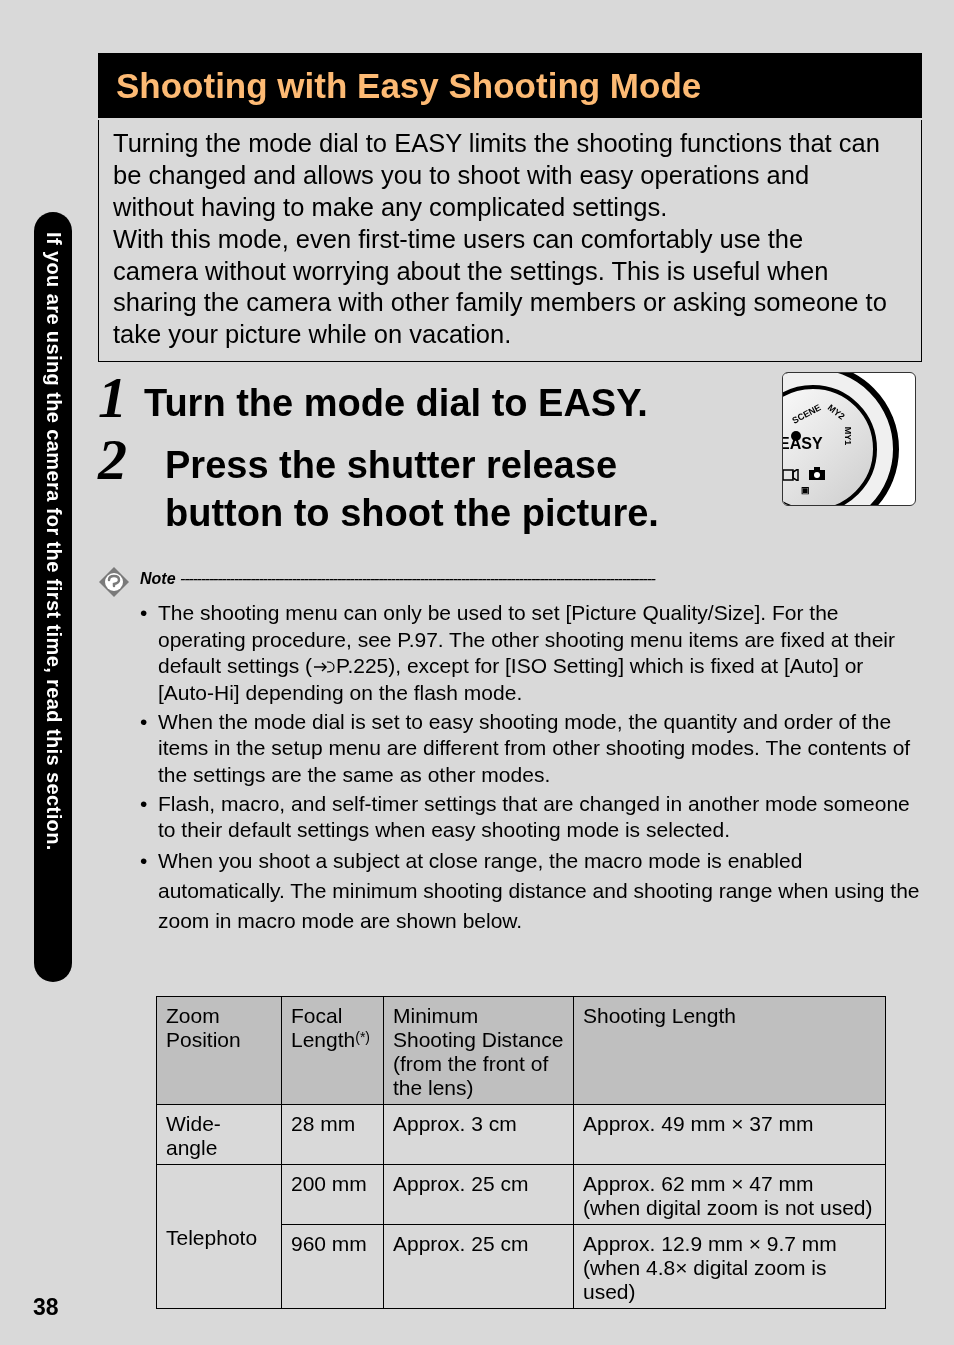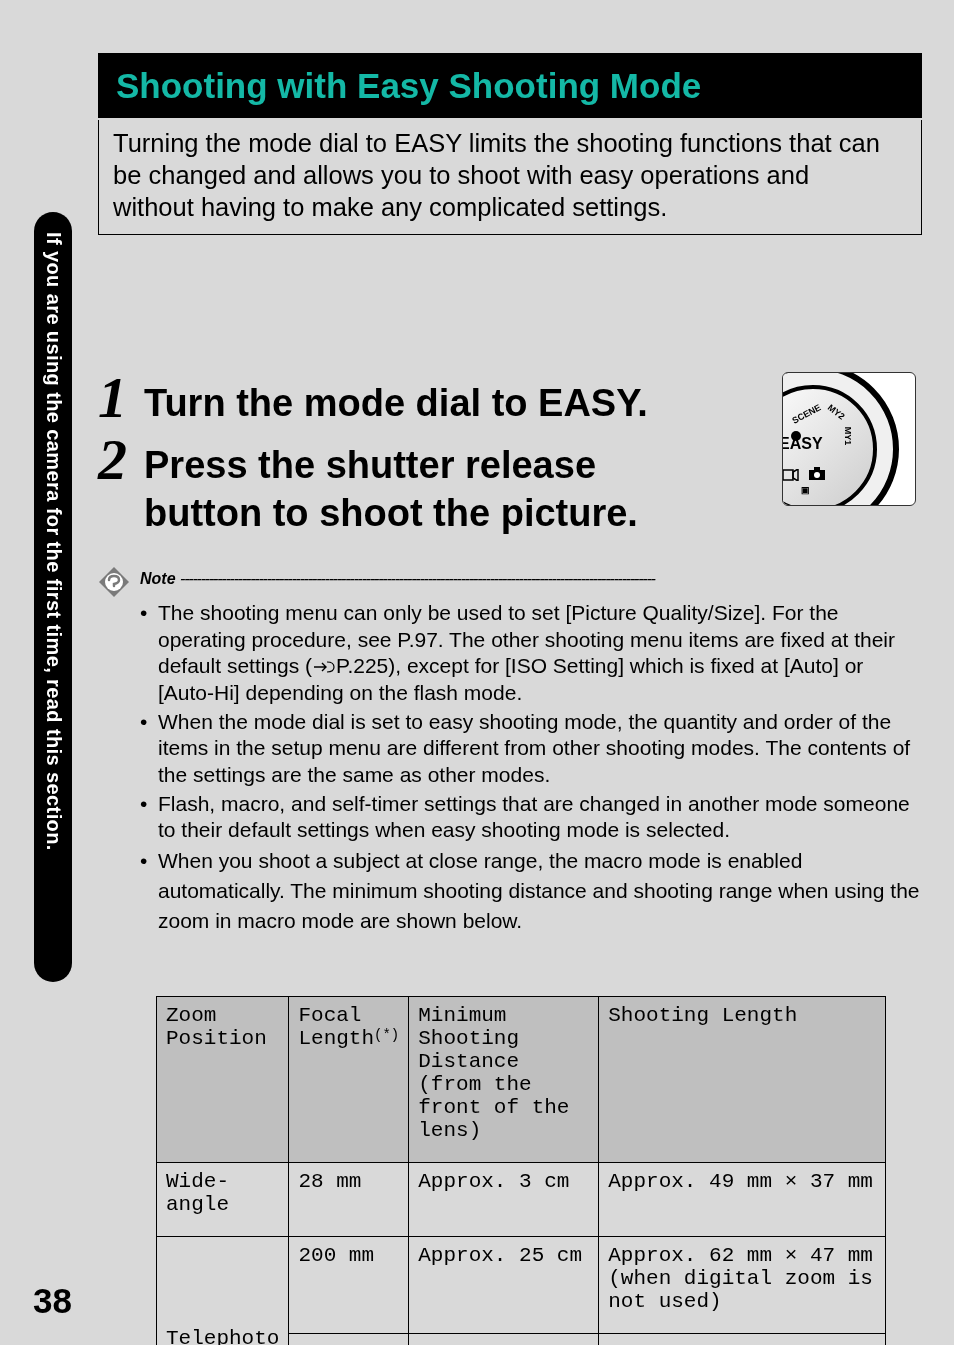--- a/index.html
+++ b/index.html
@@ -50,21 +50,21 @@
   letter-spacing: 0.4px;
 }
 
 .title-bar {
   position: absolute;
   left: 98px;
   top: 53px;
   width: 824px;
   height: 65px;
   background: #000;
-  color: #14b8a6;
+  color: #fdba74;
   font-size: 35px;
   font-weight: bold;
   display: flex;
   align-items: center;
   padding-left: 18px;
   box-sizing: border-box;
 }
 
 .intro-box {
   position: absolute;
@@ -227,25 +227,24 @@
   position: absolute;
   left: 156px;
   top: 996px;
   width: 730px;
   border-collapse: collapse;
   font-size: 21px;
 }
 
 table.spec th, table.spec td {
   border: 1.5px solid #000;
-  padding: 7px 9px 20px 9px;
+  padding: 7px 9px 4px 9px;
   text-align: left;
   vertical-align: top;
   font-weight: normal;
-  font-family: Liberation Mono, monospace;
 }
 
 table.spec thead td {
   background: #bfbfbf;
 }
 
 table .sup { font-size: 14px; vertical-align: 5px; }
 
 .footnote {
   position: absolute;
@@ -253,46 +252,47 @@
   top: 1249px;
   font-size: 21px;
 }
 
 .footnote .sup { font-size: 14px; vertical-align: 5px; }
 
 .page-num {
   position: absolute;
   left: 33px;
   bottom: 24px;
-  font-size: 35px;
+  font-size: 23px;
   font-weight: bold;
 }
 </style>
 </head>
 <body>
 <div class="page">
 
 <div class="side-tab">
   <div class="side-tab-text">If you are using the camera for the first time, read this section.</div>
 </div>
 
 <div class="title-bar">Shooting with Easy Shooting Mode</div>
 
 <div class="intro-box">
   <span>Turning the mode dial to EASY limits the shooting functions that can be changed and allows you to shoot with easy operations and without having to make any complicated settings.</span><br>
+  <span>With this mode, even first-time users can comfortably use the camera without worrying about the settings. This is useful when sharing the camera with other family members or asking someone to take your picture while on vacation.</span>
 </div>
 
 <div class="steps">
   <div class="step">
     <div class="step-num">1</div>
     <div class="step-text" style="width:560px;">Turn the mode dial to EASY.</div>
   </div>
   <div class="step">
     <div class="step-num">2</div>
-    <div class="step-text" style="width:560px;">Press the shutter release button to shoot the picture.</div>
+    <div class="step-text" style="width:560px;margin-left:21px;">Press the shutter release button to shoot the picture.</div>
   </div>
 </div>
 
 <div class="dial-img">
   <div class="dial-outer">
     <div class="dial-inner">
       <div class="dial-label" style="left:26px; top:46px;">EASY</div>
       <div class="dial-label" style="left:38px; top:20px; transform:rotate(-28deg); font-size:9px;">SCENE</div>
       <div class="dial-label" style="left:86px; top:42px; transform:rotate(90deg); font-size:9px;">MY1</div>
       <div class="dial-label" style="left:74px; top:18px; transform:rotate(38deg); font-size:9px;">MY2</div>

